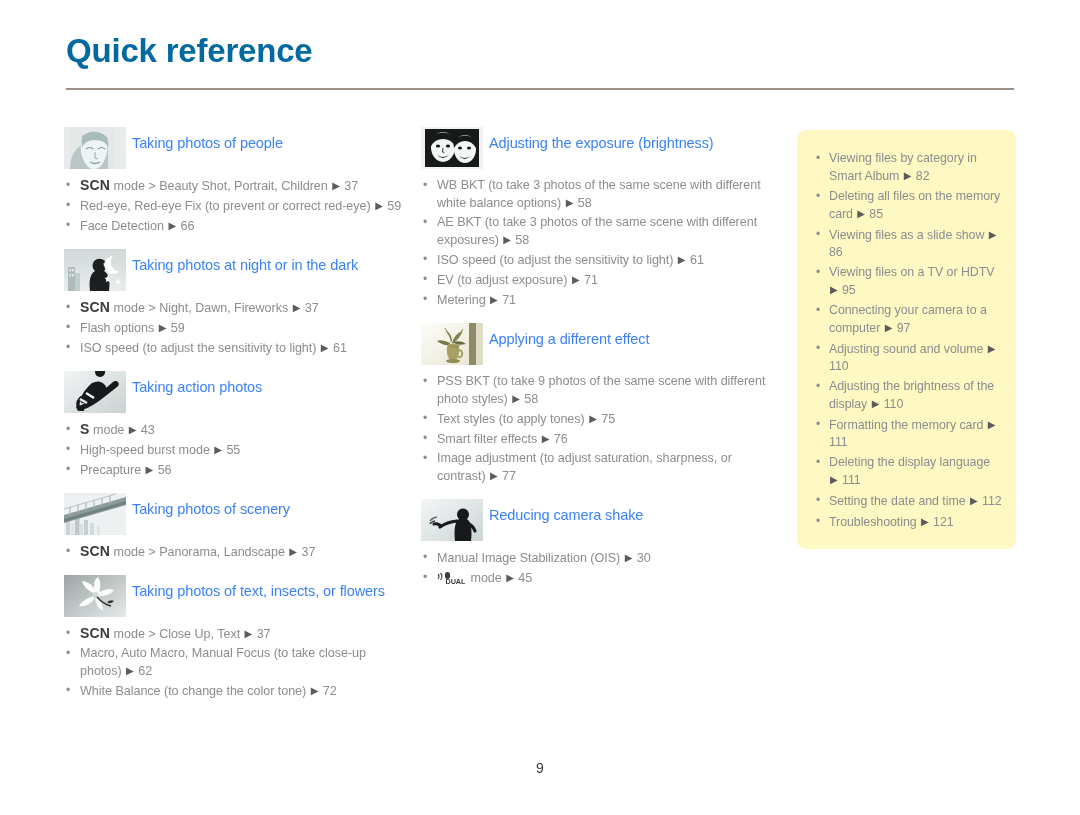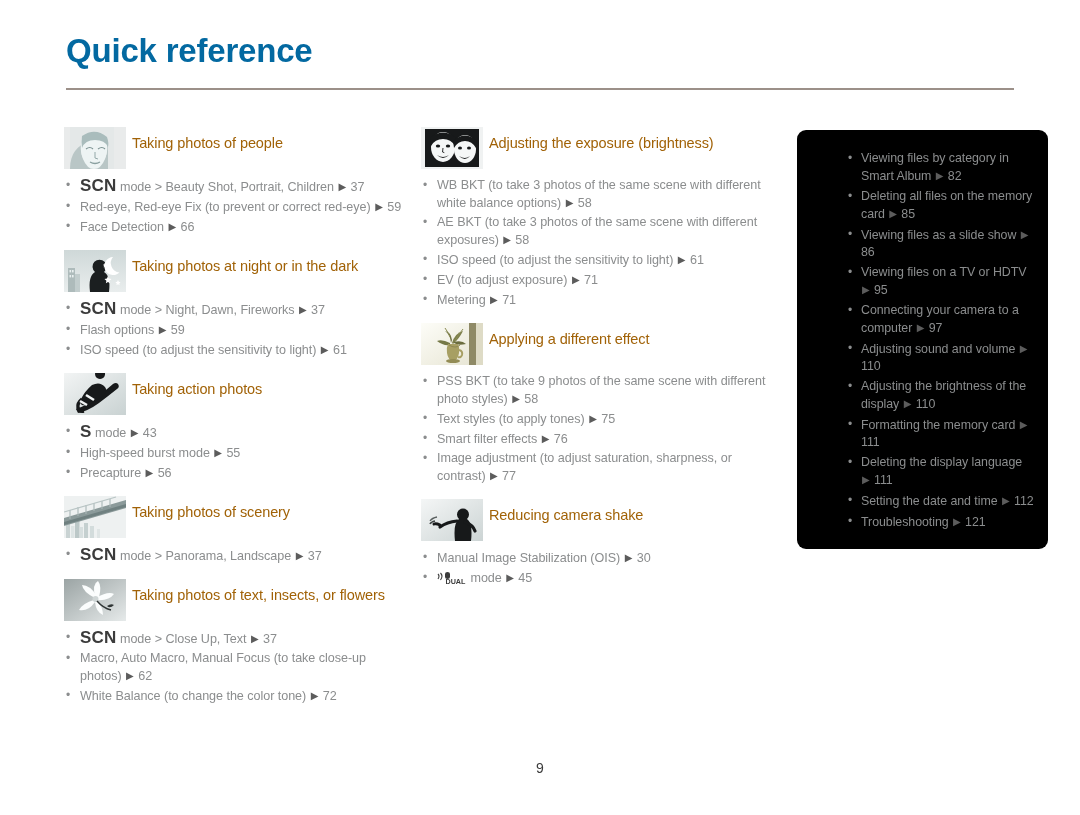--- a/index.html
+++ b/index.html
@@ -58,21 +58,21 @@
     height: 42px;
     overflow: hidden;
     background: #e9eaea;
   }
   .thumb svg { display: block; width: 62px; height: 42px; }
   .sec-title {
     display: block;
     margin-left: 68px;
     padding-top: 6px;
     font-size: 14.5px;
-    color: #a16207;
+    color: #3b82f6;
     line-height: 20px;
     letter-spacing: -0.1px;
   }
 
   
   ul.bl {
     list-style: none;
     margin: 6px 0 0 0;
     padding: 0;
   }
@@ -89,21 +89,21 @@
     content: "\2022";
     position: absolute;
     left: 2px;
     top: 0;
     color: #8b8d8e;
     font-size: 12px;
   }
   .mode-tag {
     color: #3b3b3b;
     font-weight: bold;
-    font-size: 17px;
+    font-size: 14px;
     letter-spacing: 0.2px;
   }
   .arrow {
     font-size: 10px;
     color: #5c5c5c;
     vertical-align: 1px;
     padding: 0 1px;
   }
   .pg { color: #8b8d8e; }
 
@@ -117,23 +117,22 @@
   }
   .dual-glyph svg { position: absolute; left: 0; top: 0; }
 
   
   #side-panel {
     position: absolute;
     left: 797px;
     top: 130px;
     width: 219px;
     height: 419px;
-    background: #000000;
+    background: #fef9c3;
     border-radius: 9px;
-    padding-left: 32px;
   }
   #side-panel ul {
     list-style: none;
     margin: 0;
     padding: 20px 14px 0 18px;
   }
   #side-panel li {
     position: relative;
     padding-left: 14px;
     margin-bottom: 3px;

